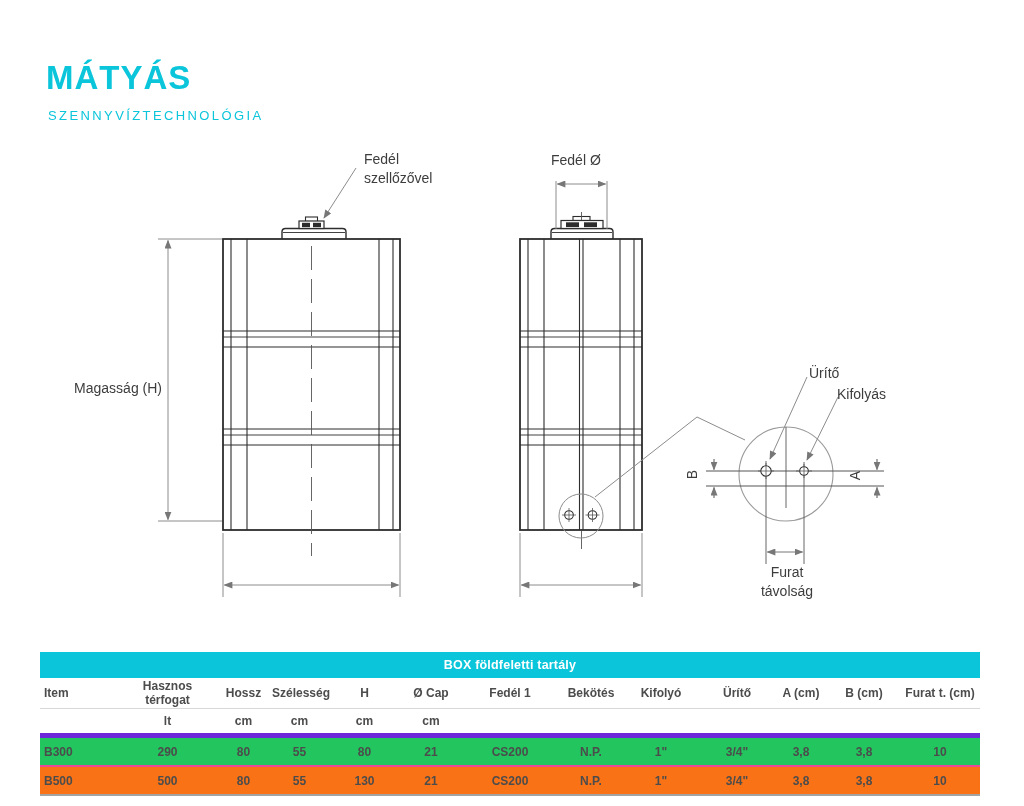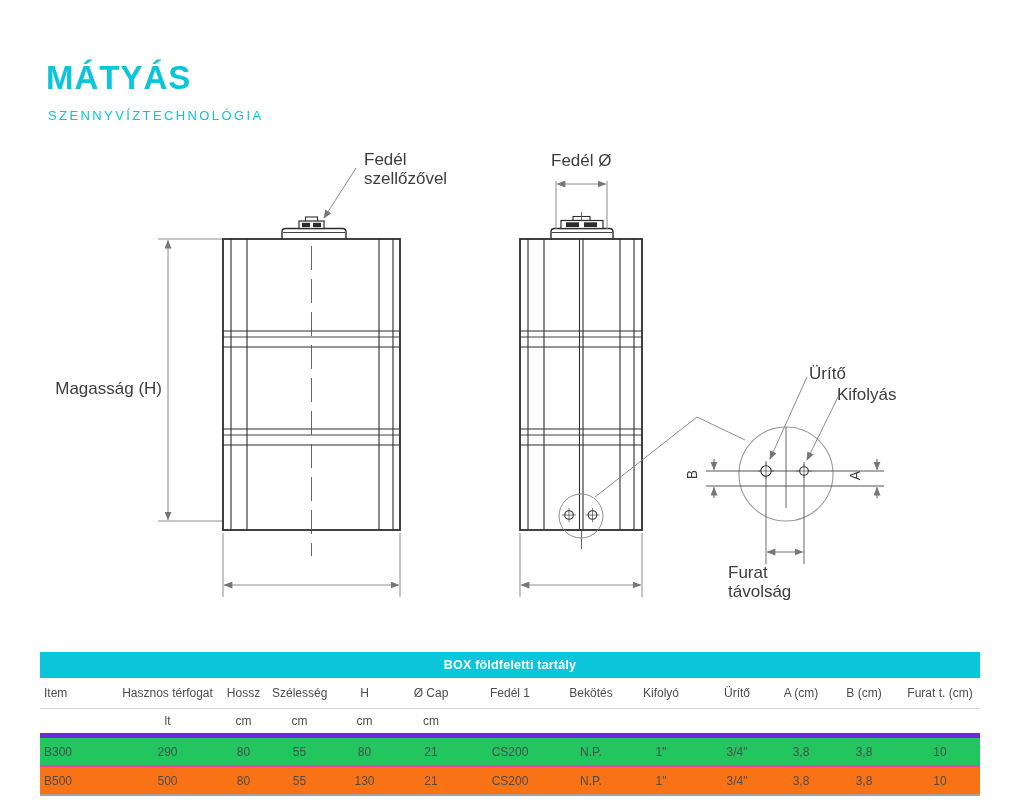--- a/index.html
+++ b/index.html
@@ -17,50 +17,50 @@
     color:#0bc5db;line-height:48px;
   }
   .logo-subtitle{
     left:48px;top:108px;
     font-size:13px;font-weight:500;letter-spacing:2.4px;
     color:#0bc5db;
   }
   
   .lbl{
     position:absolute;
-    font-size:17px;color:#3d3d3d;line-height:19px;white-space:nowrap;
+    font-size:14px;color:#3d3d3d;line-height:19px;white-space:nowrap;
   }
   .lbl span{display:block;}
   .lbl-fedel-vent{left:364px;top:150px;}
   .lbl-fedel-o{left:551px;top:151px;}
   .lbl-magassag{left:40px;top:379px;width:122px;text-align:right;}
   .lbl-urito{left:809px;top:364px;}
   .lbl-kifolyas{left:837px;top:385px;}
-  .lbl-furat{left:728px;top:563px;width:118px;text-align:left;}
+  .lbl-furat{left:728px;top:563px;width:118px;text-align:center;}
   .lbl-rot{font-size:14px;transform:rotate(-90deg);transform-origin:center;}
   .lbl-b{left:688px;top:465px;}
   .lbl-a{left:851px;top:466px;}
   
   #drawing{left:0;top:0;}
   
   .spec-table{
     left:40px;top:652px;width:940px;
     font-size:12px;color:#4c4c4c;
   }
   .spec-title{
     height:26px;background:#0bc5db;color:#ffffff;
     display:flex;align-items:center;justify-content:center;
     font-size:12.5px;font-weight:700;letter-spacing:.2px;
   }
   .trow{
     display:grid;
     grid-template-columns:80px 95px 57px 55px 75px 58px 100px 62px 78px 74px 54px 72px 80px;
     align-items:center;
   }
-  .trow > div{text-align:center;}
+  .trow > div{text-align:center;font-weight:bold;}
   .trow > div:first-child{text-align:left;padding-left:4px;}
   .row-head{height:30px;border-bottom:1px solid #d8d8d8;}
   .row-units{height:24px;border-bottom:5px solid #6d28d9;}
   .row-data{height:27px;}
   .row-data-0{background:#22c55e;border-bottom:2px solid #ec4899;}
   .row-data-1{background:#f97316;border-bottom:2px solid #a3a3a3;}
 </style>
 </head>
 <body>
 

